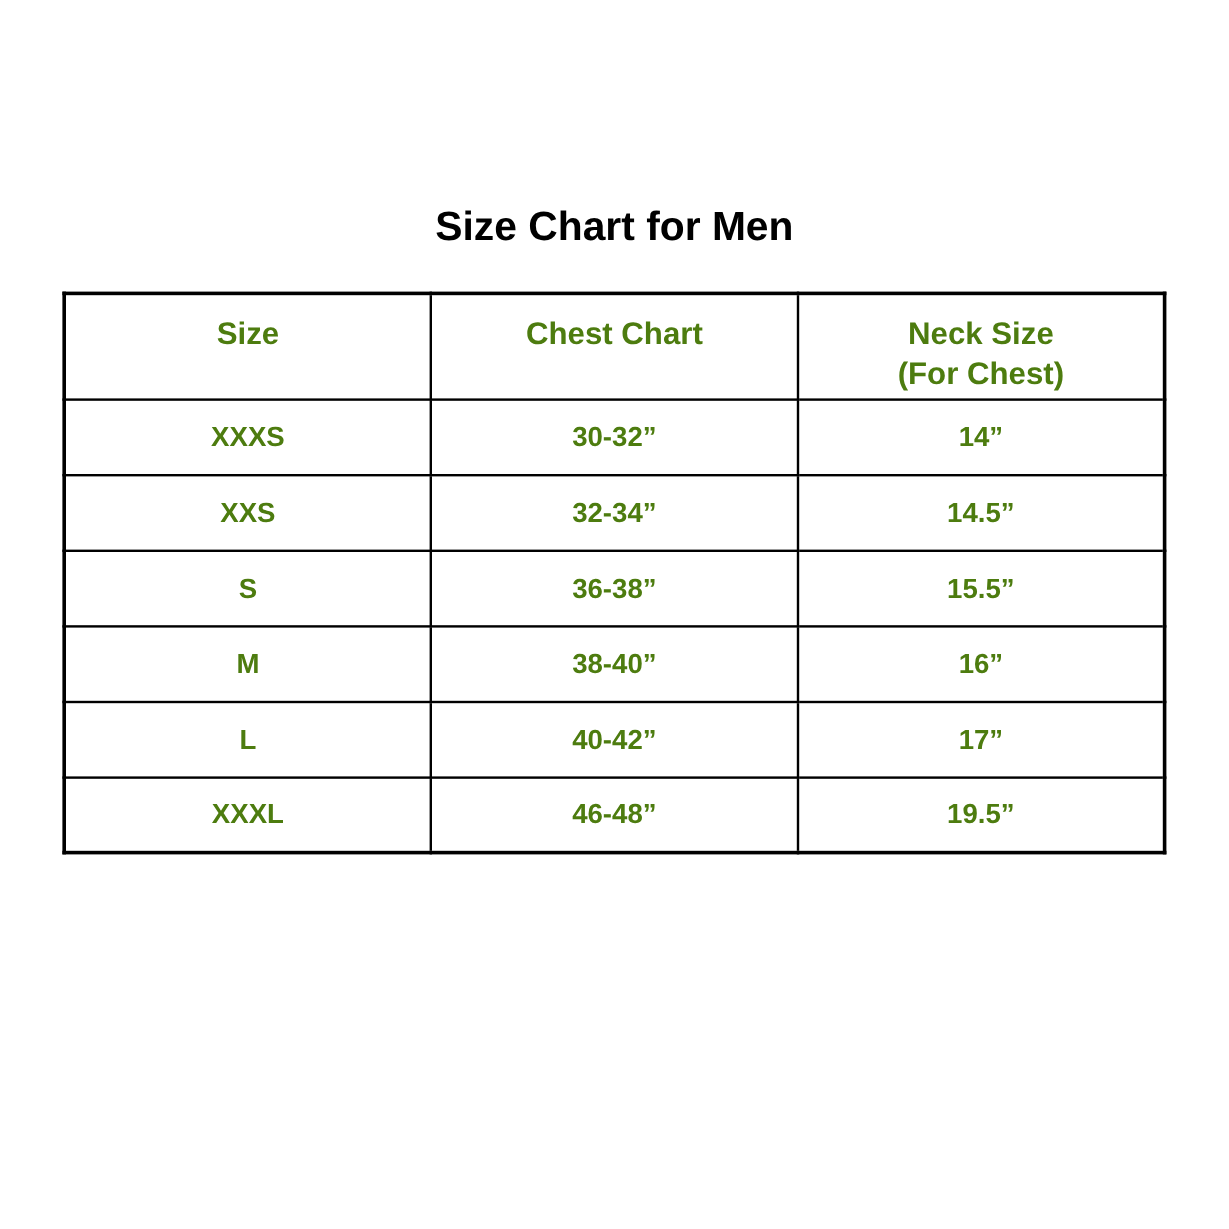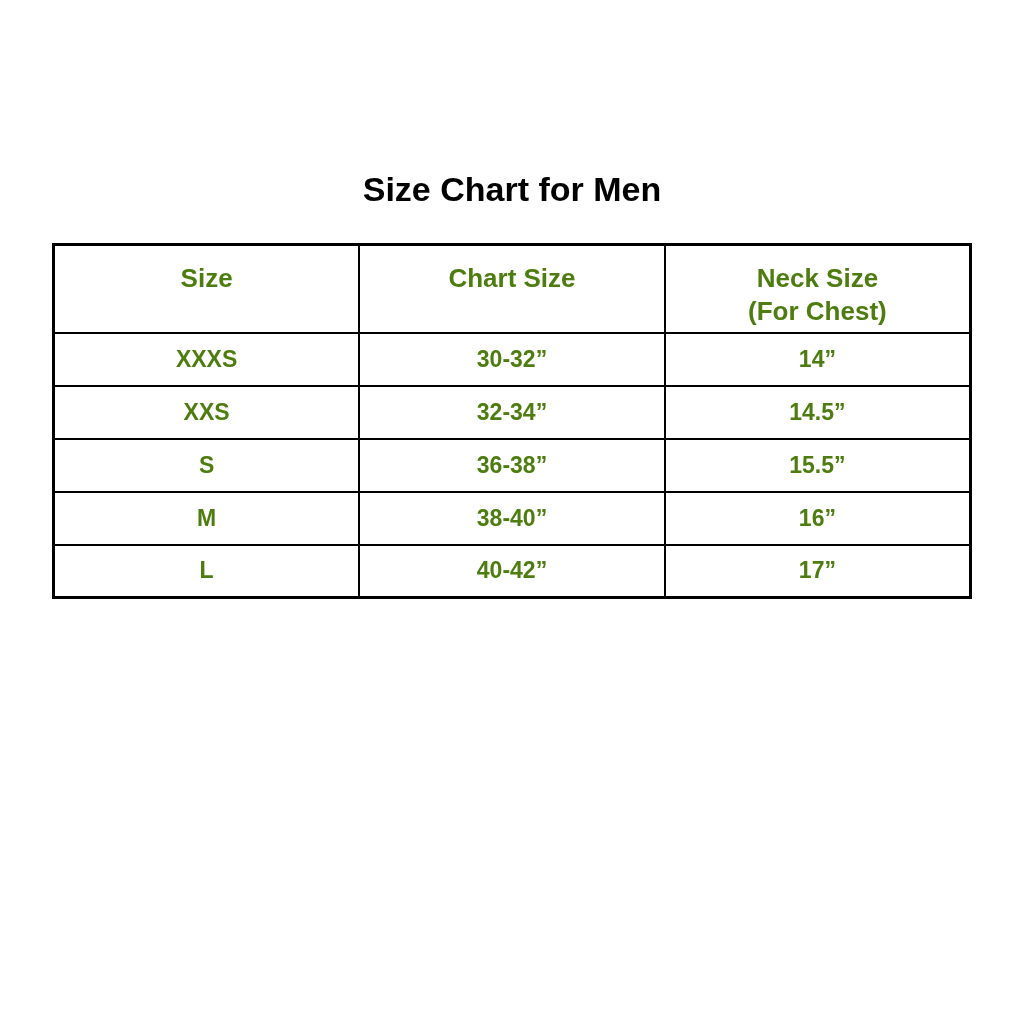--- a/index.html
+++ b/index.html
@@ -53,21 +53,21 @@
     border: 3px solid #000000;
   }
   .size-table th {
     height: 88px;
     font-size: 26px;
     vertical-align: top;
     padding-top: 16px;
     line-height: 1.25;
   }
   .size-table td {
-    height: 53px;
+    height: 63px;
     font-size: 23px;
     vertical-align: middle;
   }
   .hline {
     display: block;
   }
 </style>
 </head>
 <body>
 
@@ -75,21 +75,21 @@
 
   <h1 class="title">Size Chart for Men</h1>
 
   <table class="size-table">
     <thead>
       <tr>
         <th>
           <span class="hline">Size</span>
         </th>
         <th>
-          <span class="hline">Chart Size</span>
+          <span class="hline">Chest Chart</span>
         </th>
         <th>
           <span class="hline">Neck Size</span>
           <span class="hline">(For Chest)</span>
         </th>
       </tr>
     </thead>
     <tbody>
       <tr>
         <td>XXXS</td>
@@ -109,16 +109,21 @@
       <tr>
         <td>M</td>
         <td>38-40”</td>
         <td>16”</td>
       </tr>
       <tr>
         <td>L</td>
         <td>40-42”</td>
         <td>17”</td>
       </tr>
+      <tr>
+        <td>XXXL</td>
+        <td>46-48”</td>
+        <td>19.5”</td>
+      </tr>
     </tbody>
   </table>
 
 </div>
 
 </body></html>

